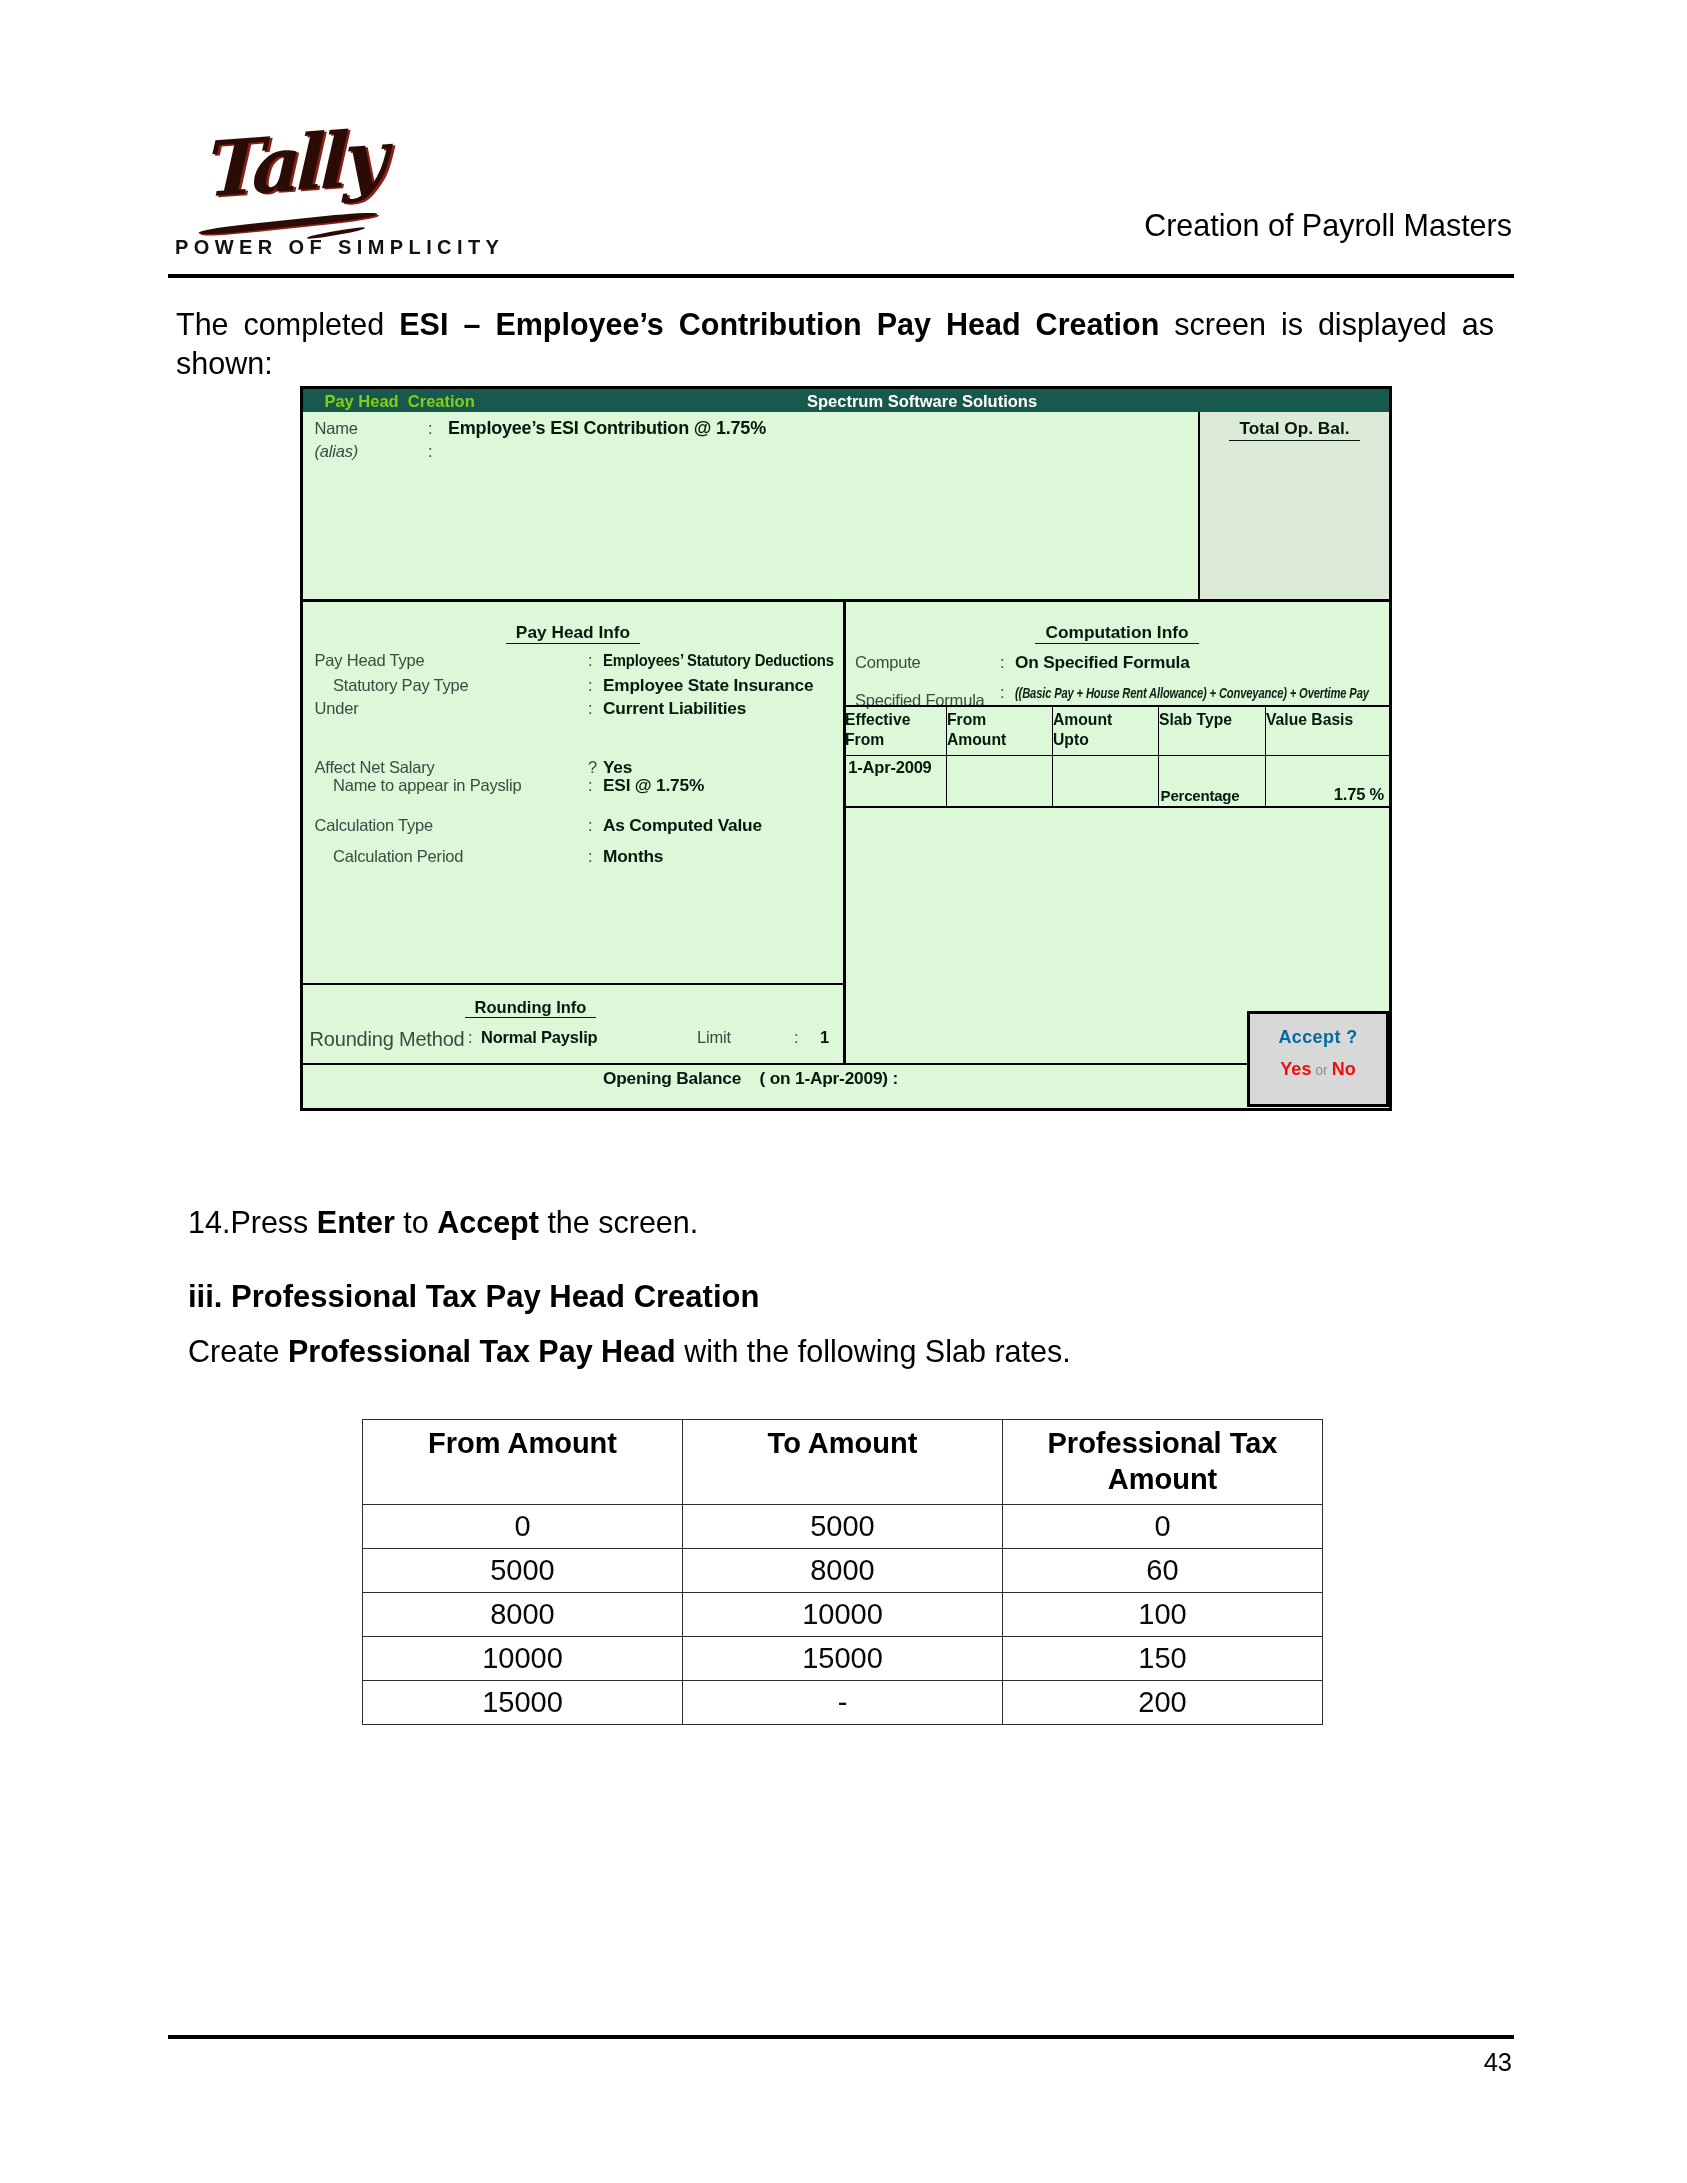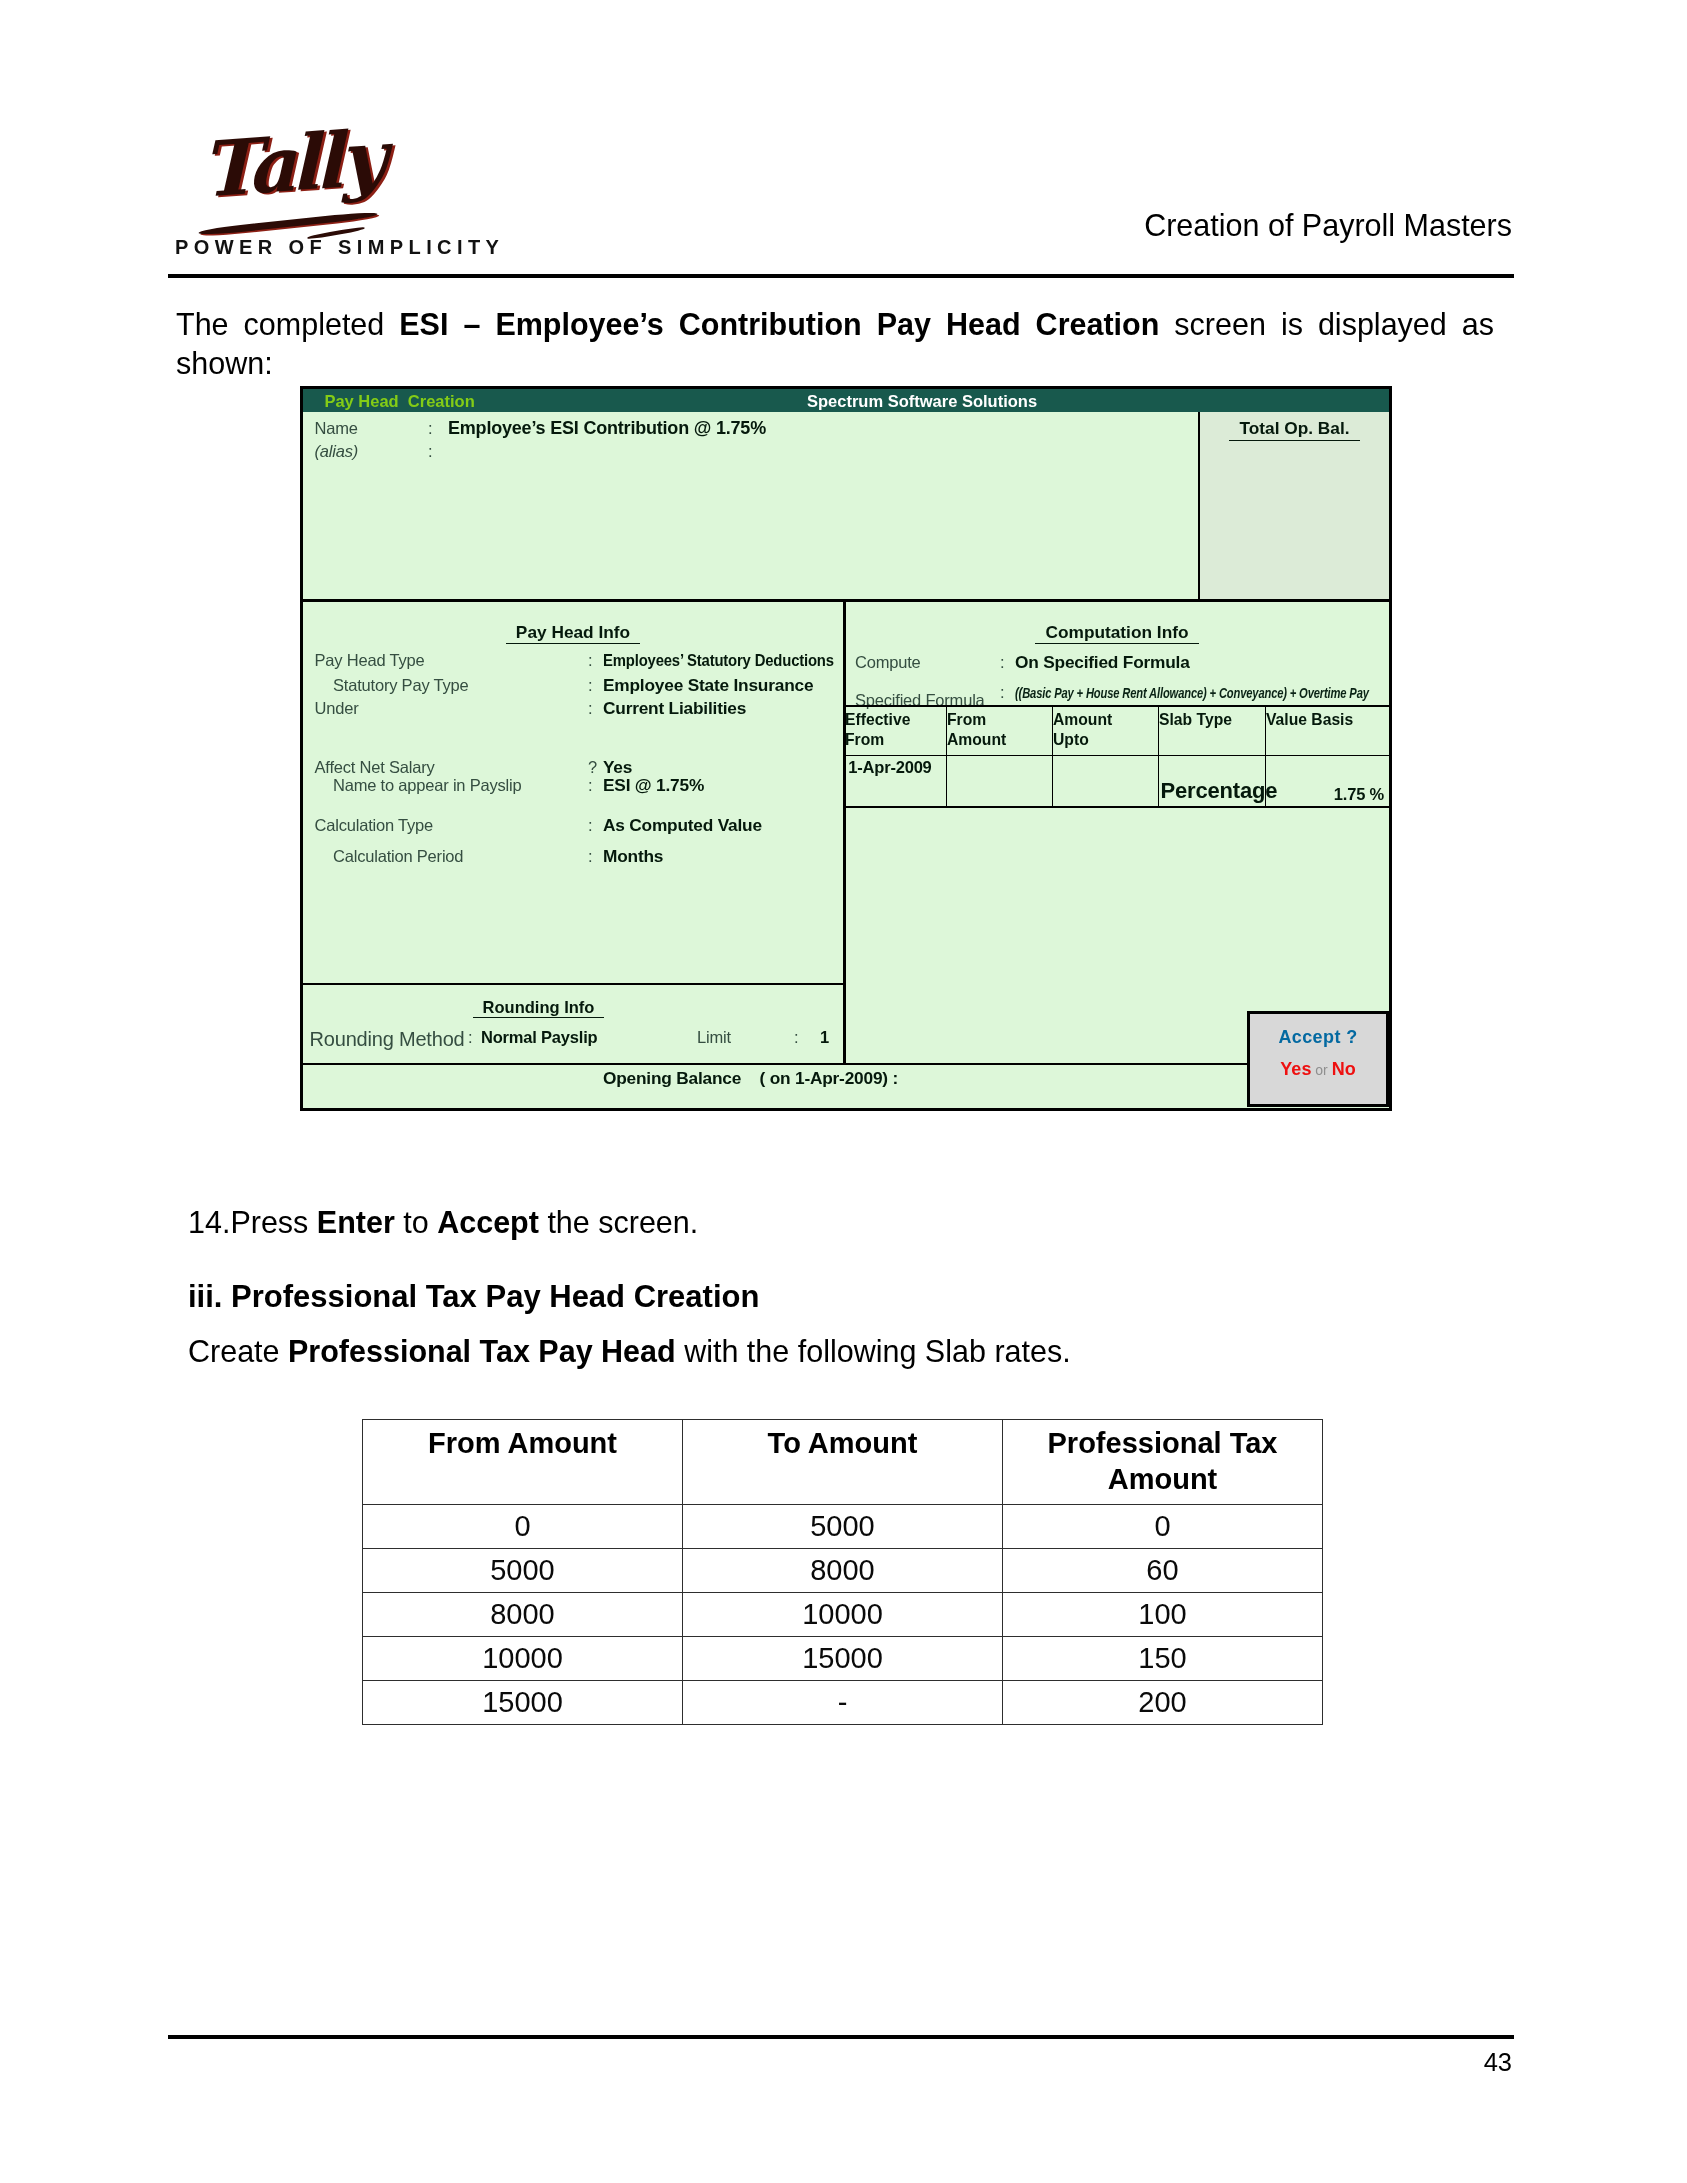--- a/index.html
+++ b/index.html
@@ -190,35 +190,35 @@
         </div>
         <div class="sb">
           <span class="abs t-value" style="left:3.3px; top:1.6px; font-size:16.5px;"></span>
         </div>
       </div>
       <div class="col" style="width:107px;">
         <div class="sh">
           <div>Slab Type</div>
         </div>
         <div class="sb">
-          <span class="abs t-value" style="left:1.6px; bottom:1.6px; font-size:22px;text-align:center;">Percentage</span>
+          <span class="abs t-value" style="left:1.6px; bottom:1.6px; font-size:15px;text-align:center;">Percentage</span>
         </div>
       </div>
       <div class="col">
         <div class="sh">
           <div>Value Basis</div>
         </div>
         <div class="sb">
           <span class="abs t-value" style="right:5px; bottom:1.6px; font-size:16.5px;">1.75 %</span>
         </div>
       </div>
     </div>
 
     <div class="abs hline" style="left:0; top:594px; width:540px; height:1.6px;"></div>
-    <div class="abs hwrap" style="left:16px; top:609px; width:439px;">
+    <div class="abs hwrap" style="left:8px; top:609px; width:439px;">
       <span class="t-heading" style="font-size:16.5px;">Rounding Info</span>
     </div>
     <span class="abs t-label" style="left:6.6px; top:639px; font-size:20px;">Rounding Method</span>
     <span class="abs t-sep" style="left:165px; top:639px;">:</span>
     <span class="abs t-value" style="left:178px; top:639px; font-size:16.5px;">Normal Payslip</span>
     <span class="abs t-label" style="left:394px; top:639px;">Limit</span>
     <span class="abs t-sep" style="left:491px; top:639px;">:</span>
     <span class="abs t-value" style="left:517px; top:639px; font-size:16.5px;">1</span>
 
     <div class="abs hline" style="left:0; top:674px; width:100%; height:1.6px;"></div>

